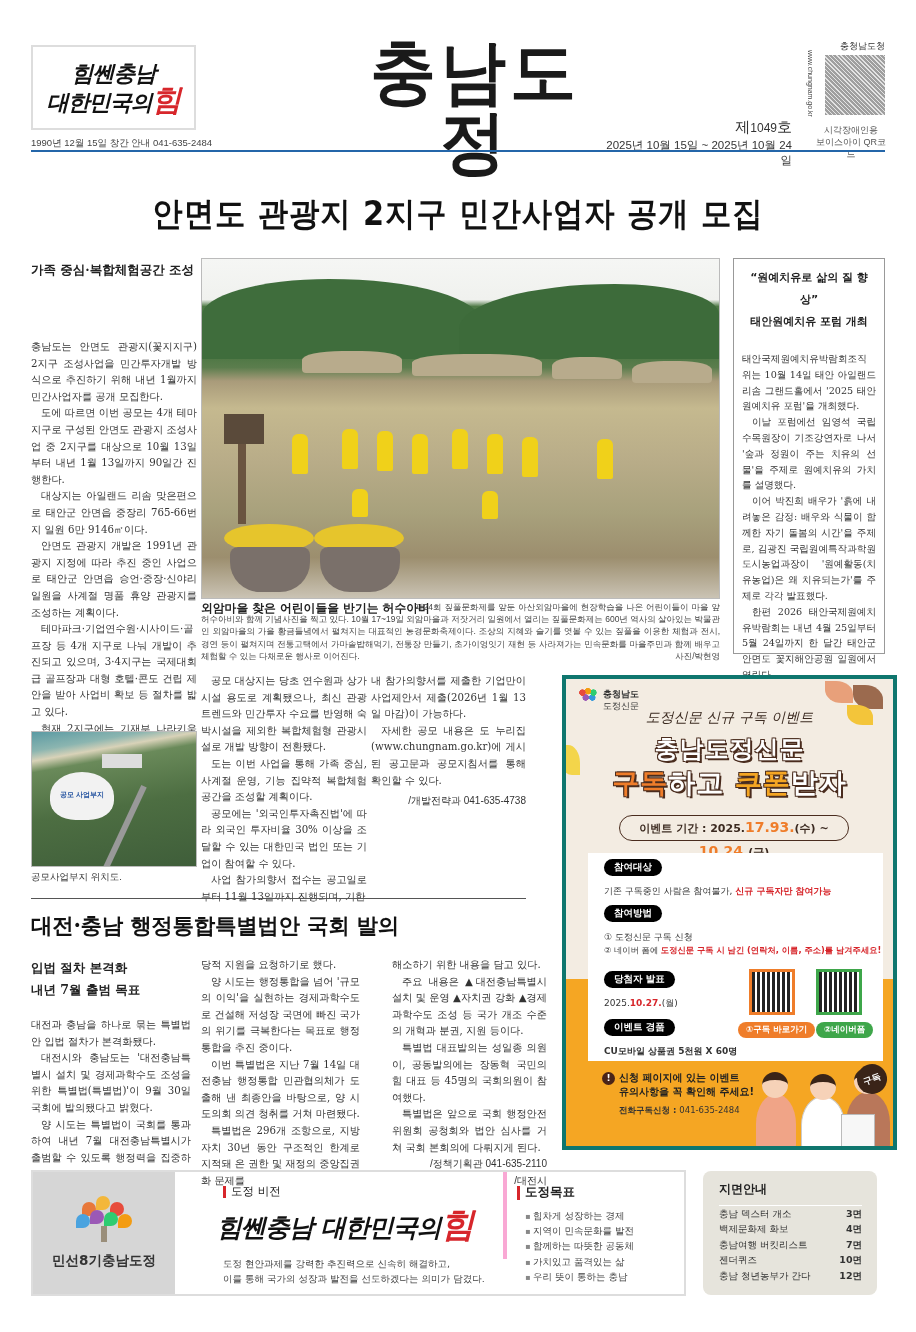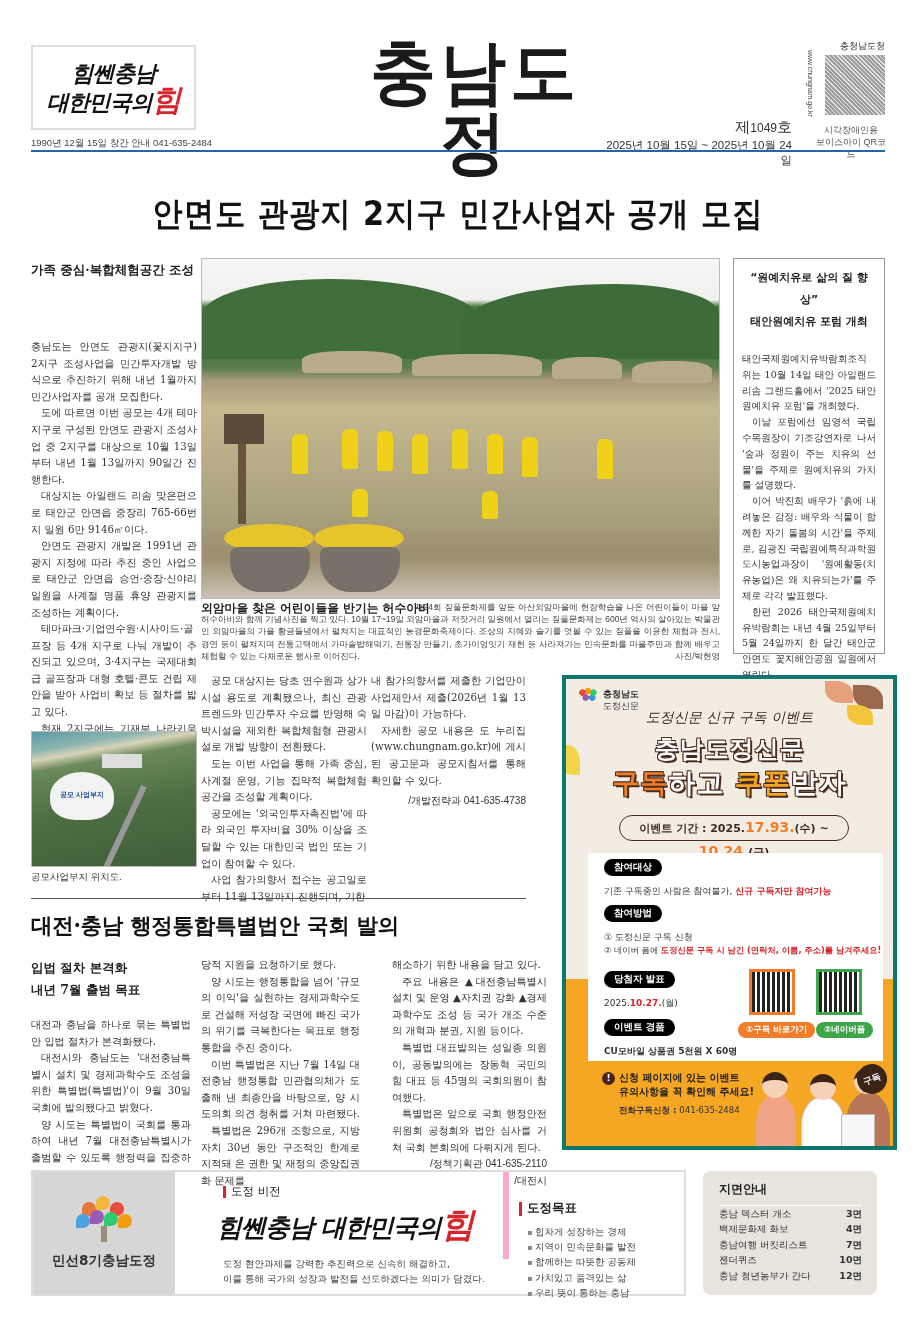--- a/index.html
+++ b/index.html
@@ -113,21 +113,21 @@
   #footer .left { width: 142px; background: #d6d6d6; display: flex; flex-direction: column; align-items: center; justify-content: center; }
   #footer .tree { width: 60px; height: 46px; position: relative; }
   #footer .tree span { position: absolute; width: 14px; height: 14px; border-radius: 50% 50% 50% 0; }
   #footer .trunk { position:absolute; left:27px; top:30px; width:6px; height:16px; background:#9a8e7a; }
   #footer .org-name { font-family: "DejaVu Sans", sans-serif; font-size: 13.5px; font-weight: bold; color: #333; margin-top: 10px; }
   #footer .mid { flex: 1; padding: 12px 14px 0 48px; position: relative; }
   #footer .sec-title { font-family: "DejaVu Sans", sans-serif; font-size: 11.5px; color: #222; display: flex; align-items: center; gap: 5px; }
   #footer .bar { display: inline-block; width: 3px; height: 12px; background: #d7262b; }
   #footer .vision { font-size: 25px; margin-top: 4px; margin-left: -6px; }
   #footer .vision-desc { font-family: "DejaVu Sans", sans-serif; font-size: 9.5px; line-height: 15px; color: #444; margin-top: 8px; }
-  #footer .goals { position: absolute; left: 328px; top: 0; width: 170px; height: 87px; border-left: 6px solid #f9a8d4; padding: 28px 0 0 10px; }
+  #footer .goals { position: absolute; left: 328px; top: 0; width: 170px; height: 87px; border-left: 4px solid #f9a8d4; padding: 12px 0 0 10px; }
   #footer .goals ul { list-style: none; margin: 8px 0 0 8px; }
   #footer .goals li { font-family: "DejaVu Sans", sans-serif; font-size: 9.5px; line-height: 14.2px; color: #444; }
   #footer .goals li::before { content: "▪ "; color: #888; font-size: 8px; }
 
   #index { left: 703px; top: 1171px; width: 174px; height: 124px; background: #e6e4dc; border-radius: 8px; padding: 10px 15px 0 16px; font-family: "DejaVu Sans", sans-serif; }
   #index .t { font-size: 12px; font-weight: bold; color: #222; padding-bottom: 7px; border-bottom: 1px solid #fff; }
   #index .r { display: flex; justify-content: space-between; font-size: 9.5px; line-height: 15.4px; color: #333; }
   #index .r:first-of-type { margin-top: 6px; }
   #index .r b { font-weight: bold; }
 </style>

